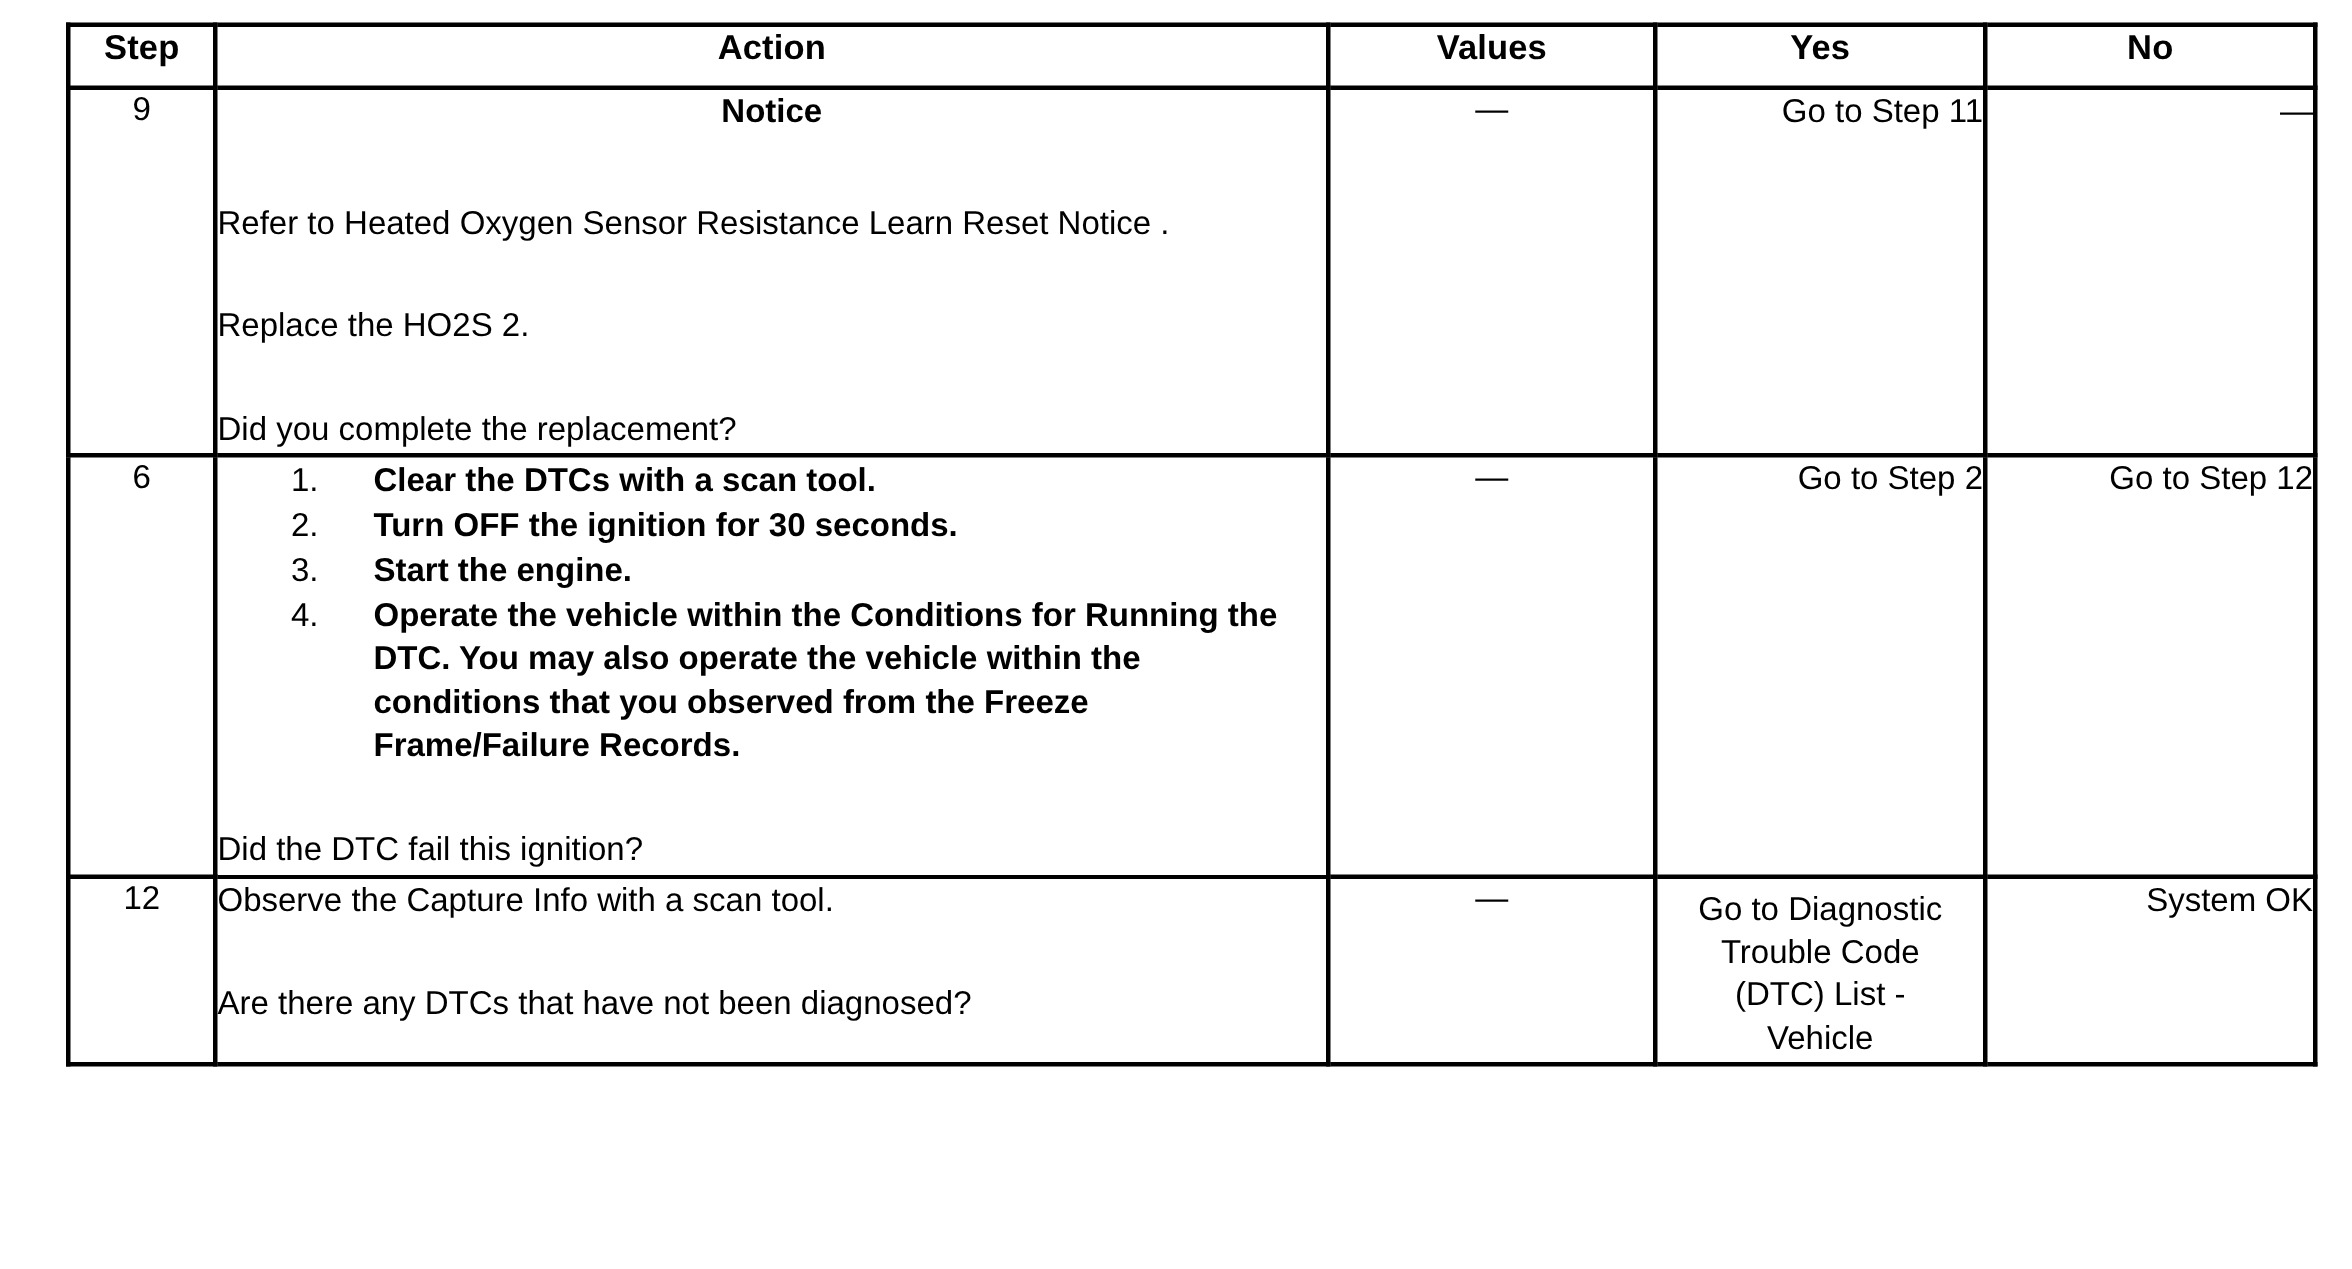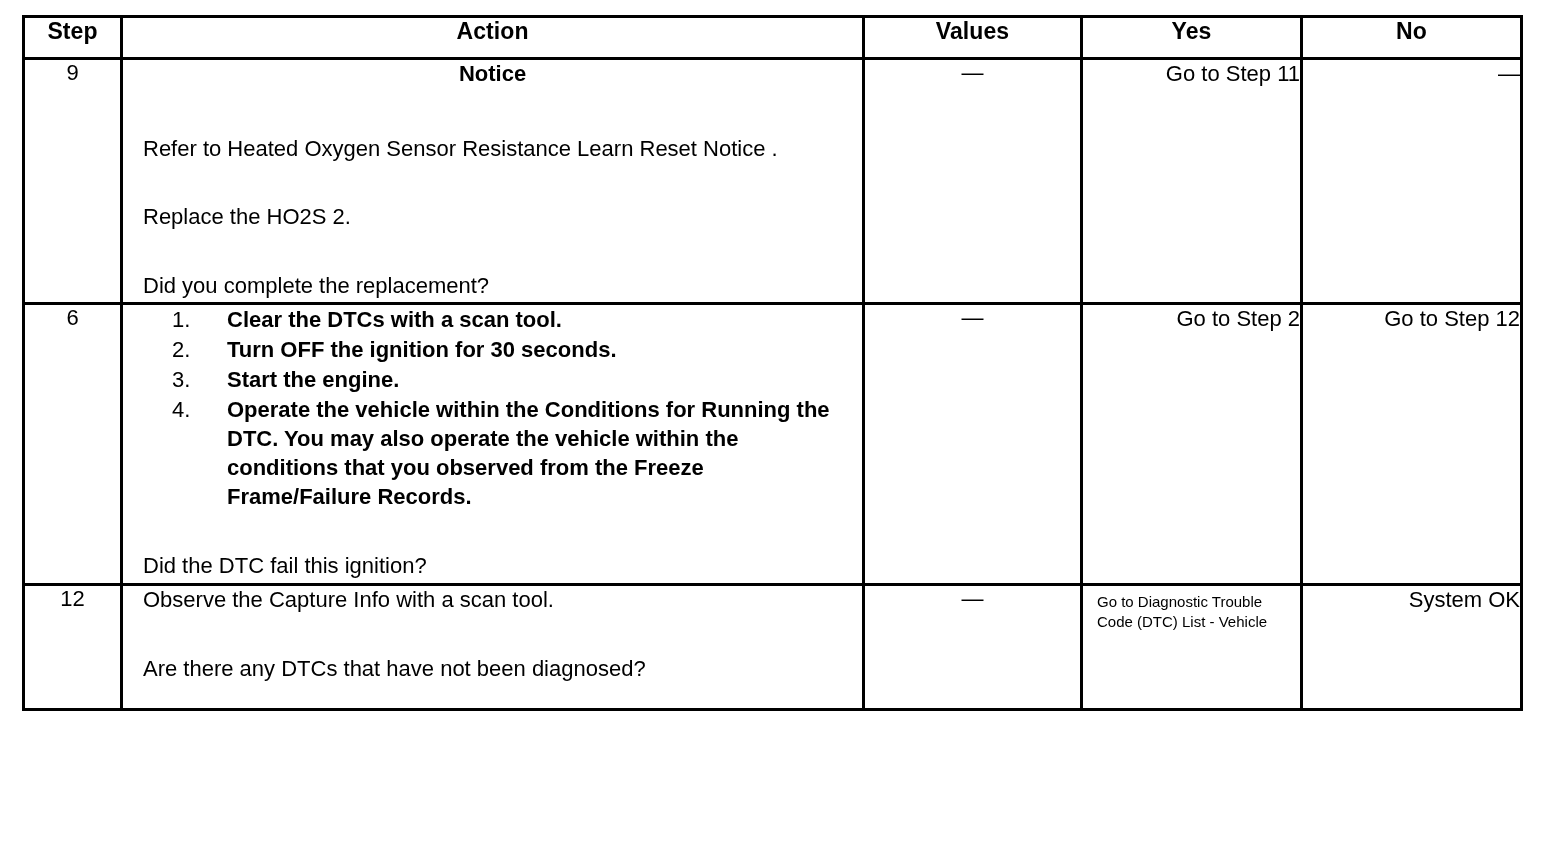--- a/index.html
+++ b/index.html
@@ -18,21 +18,21 @@
   .sheet {
     position: relative;
     width: 1568px;
     height: 846px;
     background: #ffffff;
   }
 
   
   .dtc-table {
     position: absolute;
-    left: 22px;
+    left: 44px;
     top: 15px;
     width: 1498px;       
     border-collapse: collapse;
     table-layout: fixed;
     background: #ffffff;
   }
   .dtc-table td,
   .dtc-table th {
     border: 3px solid #000000;
     padding: 0;
@@ -88,36 +88,35 @@
   
   .cell-bottom {
     vertical-align: bottom;
     padding-bottom: 10px;
     text-align: right;
     font-size: 22px;
     line-height: 1.3;
   }
   .cell-mid {
     vertical-align: middle;
-    text-align: left;
-    font-size: 15px;
+    text-align: center;
+    font-size: 22px;
     line-height: 1.3;
   }
 
   
   .notice-head {
     font-weight: bold;
     font-size: 22px;
     margin: 0 0 0 0;
     text-align: center;
   }
   .para {
     margin: 0;
     font-size: 22px;
-    padding-left: 20px;
   }
   .gap-lg   { height: 46px; }
   .gap-md   { height: 40px; }
 
   
   .proc-list {
     margin: 0;
     padding: 0;
     list-style: none;
   }

